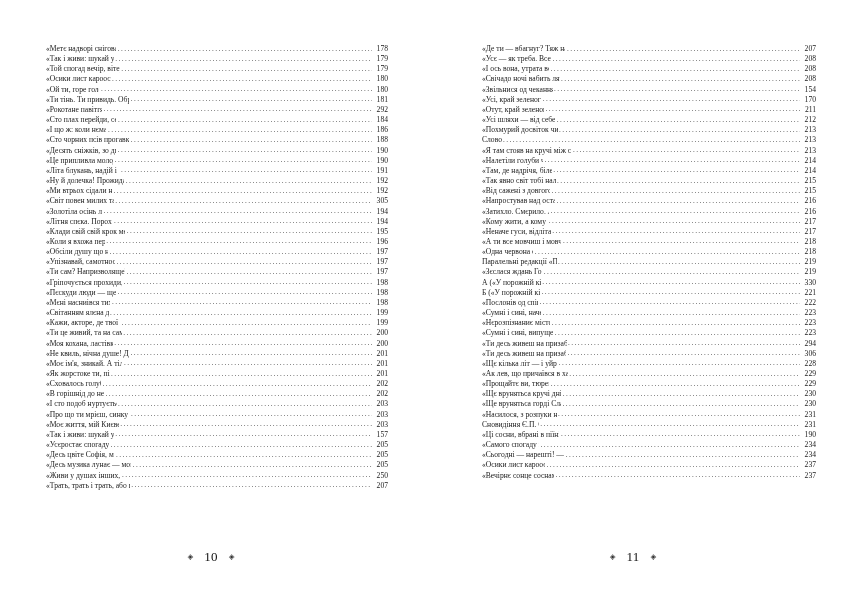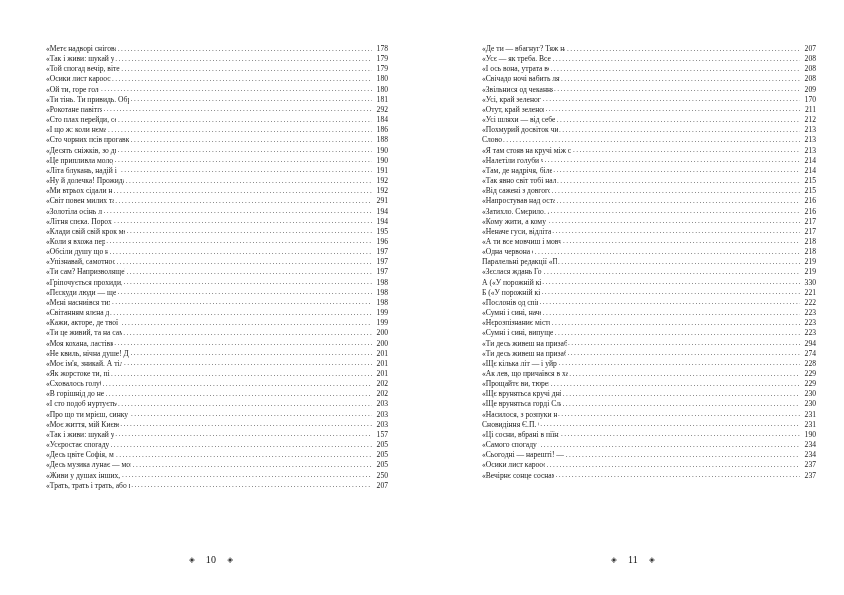--- a/index.html
+++ b/index.html
@@ -82,21 +82,21 @@
     gap: 11px;
     font-size: 8.6px;
     color: #111;
   }
   .folio .orn {
     font-size: 7.5px;
     color: #333;
     line-height: 1;
   }
   .folio .num {
-    font-size: 10px;
+    font-size: 13px;
     letter-spacing: 0.3px;
   }
   .gutter {
     position: absolute;
     top: 0;
     bottom: 0;
     left: 422px;
     width: 1px;
     background: transparent;
   }
@@ -179,21 +179,21 @@
           <span class="toc-page">192</span>
         </li>
         <li class="toc-entry">
           <span class="toc-title">«Ми втрьох сідали на човна...»</span>
           <span class="toc-dots">........................................................................................................................</span>
           <span class="toc-page">192</span>
         </li>
         <li class="toc-entry">
           <span class="toc-title">«Світ повен милих таємниць...»</span>
           <span class="toc-dots">........................................................................................................................</span>
-          <span class="toc-page">291</span>
+          <span class="toc-page">305</span>
         </li>
         <li class="toc-entry">
           <span class="toc-title">«Золотіла осінь лісова...»</span>
           <span class="toc-dots">........................................................................................................................</span>
           <span class="toc-page">194</span>
         </li>
         <li class="toc-entry">
           <span class="toc-title">«Літня спєка. Порох. І пісок...»</span>
           <span class="toc-dots">........................................................................................................................</span>
           <span class="toc-page">194</span>
@@ -356,21 +356,21 @@
           <span class="toc-page">208</span>
         </li>
         <li class="toc-entry">
           <span class="toc-title">«Свічадо ночі вабить лячний погляд...»</span>
           <span class="toc-dots">........................................................................................................................</span>
           <span class="toc-page">208</span>
         </li>
         <li class="toc-entry">
           <span class="toc-title">«Звільнися од чекання. Задарма...»</span>
           <span class="toc-dots">........................................................................................................................</span>
-          <span class="toc-page">209</span>
+          <span class="toc-page">154</span>
         </li>
         <li class="toc-entry">
           <span class="toc-title">«Усі, край зеленого моря...»</span>
           <span class="toc-dots">........................................................................................................................</span>
           <span class="toc-page">170</span>
         </li>
         <li class="toc-entry">
           <span class="toc-title">«Отут, край зеленого моря...»</span>
           <span class="toc-dots">........................................................................................................................</span>
           <span class="toc-page">211</span>
@@ -486,21 +486,21 @@
           <span class="toc-page">223</span>
         </li>
         <li class="toc-entry">
           <span class="toc-title">«Ти десь живеш на призабутім березі...» (В)</span>
           <span class="toc-dots">........................................................................................................................</span>
           <span class="toc-page">294</span>
         </li>
         <li class="toc-entry">
           <span class="toc-title">«Ти десь живеш на призабутім березі...» (2)</span>
           <span class="toc-dots">........................................................................................................................</span>
-          <span class="toc-page">274</span>
+          <span class="toc-page">306</span>
         </li>
         <li class="toc-entry">
           <span class="toc-title">«Щє кілька літ — і уйрветься в'язь...»</span>
           <span class="toc-dots">........................................................................................................................</span>
           <span class="toc-page">228</span>
         </li>
         <li class="toc-entry">
           <span class="toc-title">«Ак лев, що причаївся в хащах присмєрку...»</span>
           <span class="toc-dots">........................................................................................................................</span>
           <span class="toc-page">229</span>

